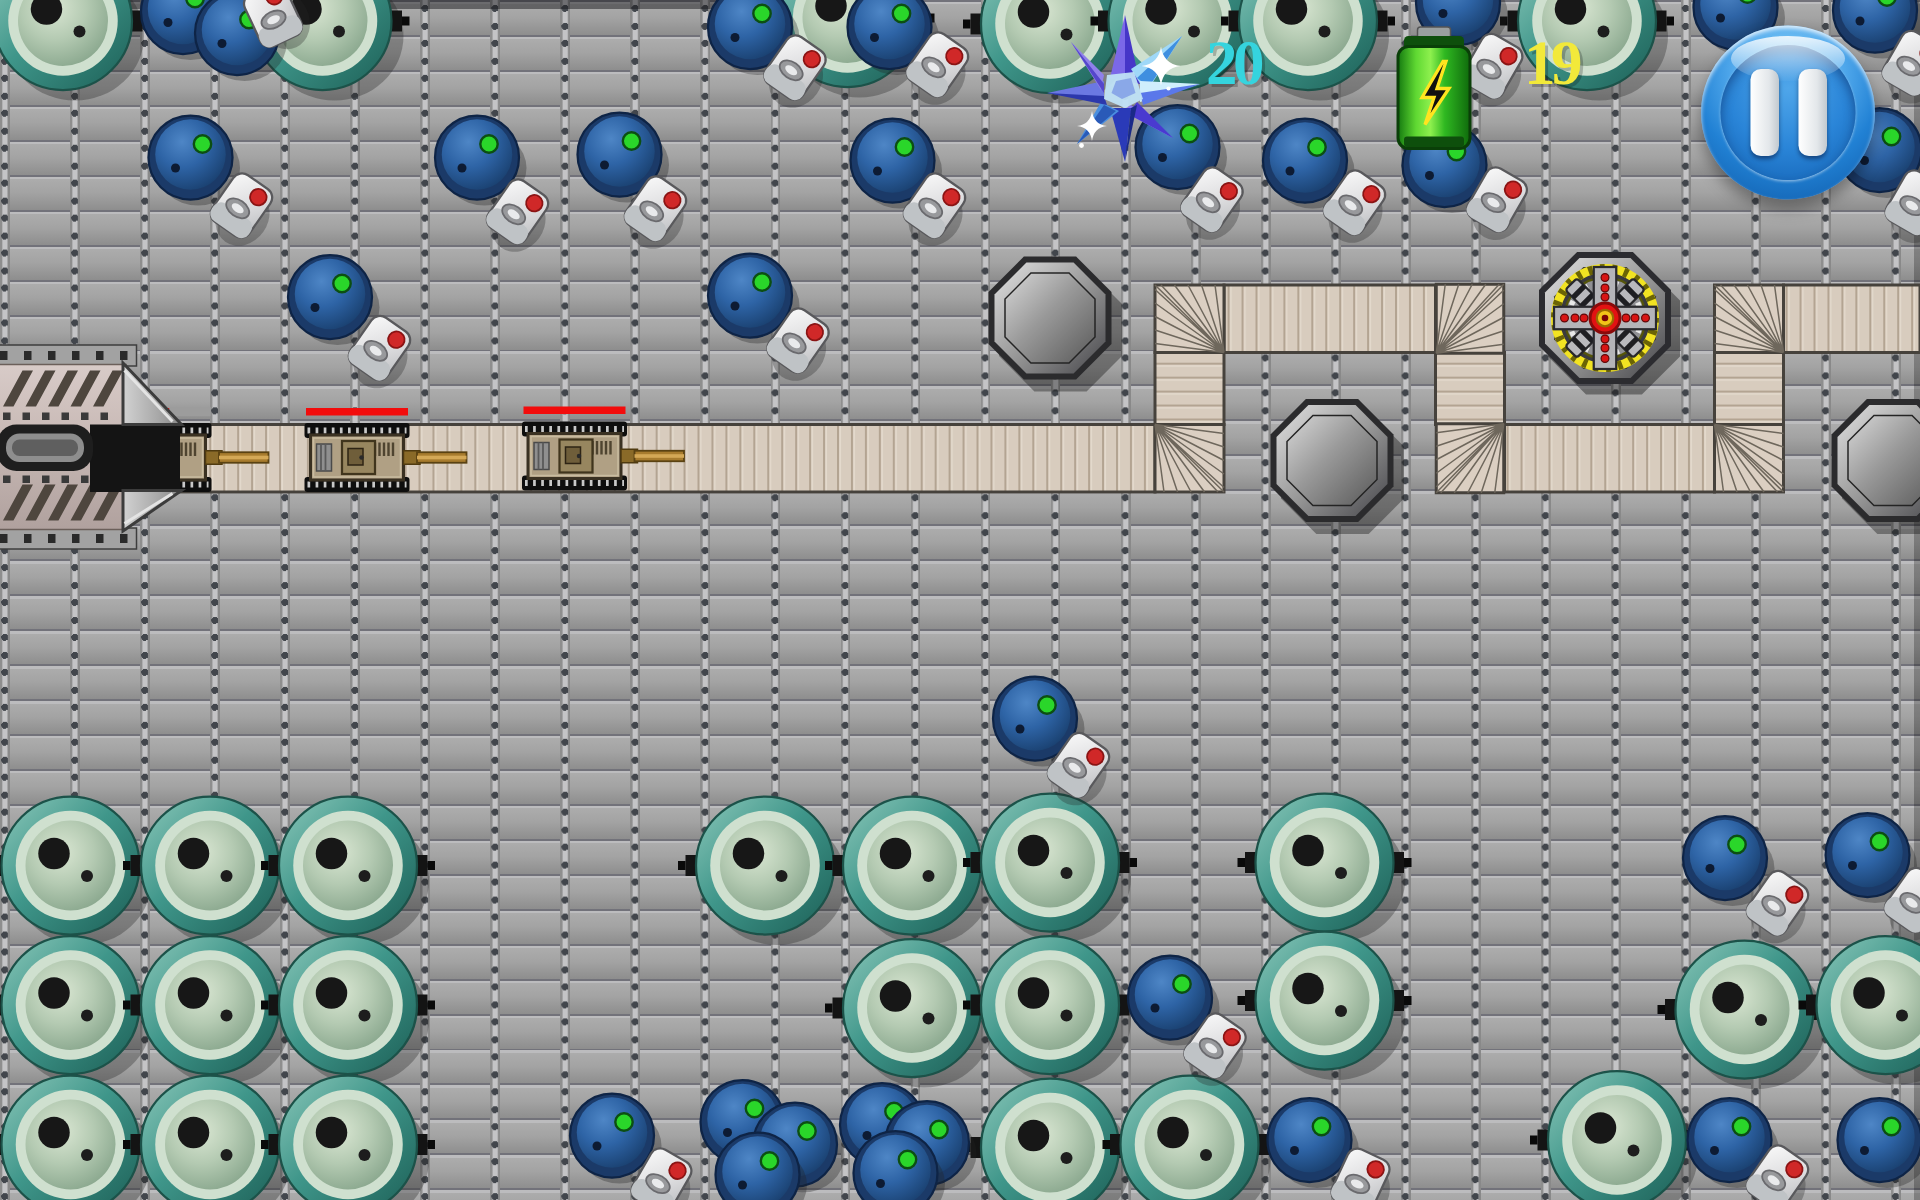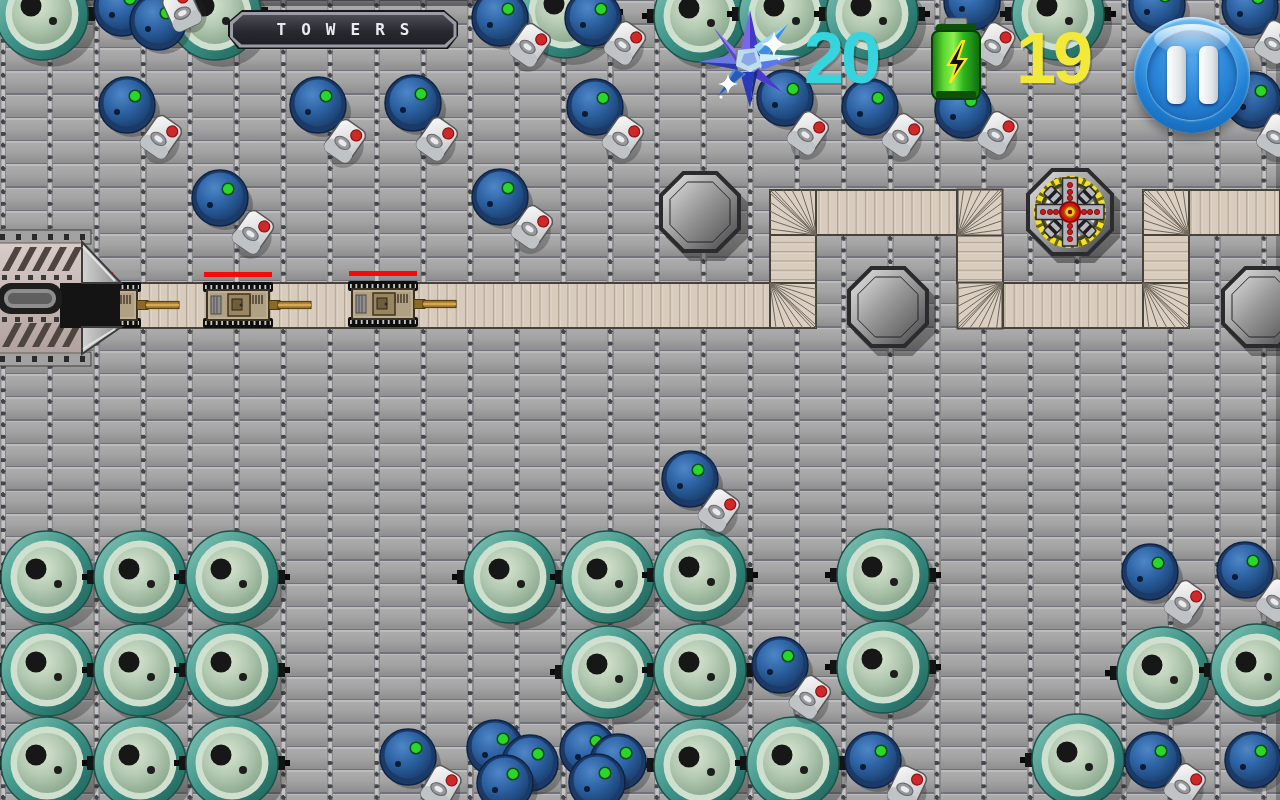--- a/index.html
+++ b/index.html
@@ -17,21 +17,21 @@
   #banner{left:228px;top:10px;width:230px;height:39px;background:#16161a;
     clip-path:polygon(14px 0,216px 0,230px 12px,230px 26px,220px 39px,10px 39px,0 26px,0 12px);padding:0;}
   #banner .frame{position:absolute;inset:1.5px;background:#9b9ba5;
     clip-path:polygon(13px 0,214px 0,227px 11px,227px 25px,217px 36px,10px 36px,0 25px,0 11px);}
   #banner .face{position:absolute;inset:4.5px;background:linear-gradient(180deg,#4c4c55,#28282f 55%,#1e1e24);
     clip-path:polygon(11px 0,210px 0,221px 10px,221px 22px,212px 30px,9px 30px,0 22px,0 10px);
     display:flex;align-items:center;justify-content:center;}
   #banner .face span{color:#ebebef;font-family:"DejaVu Sans Mono",monospace;font-weight:bold;
     font-size:16px;letter-spacing:15px;padding-left:15px;}
   
-  .count{position:absolute;font-family:Liberation Sans, sans-serif;font-weight:bold;font-size:72px;
+  .count{position:absolute;font-family:Liberation Serif, serif;font-weight:bold;font-size:42px;
     line-height:1;letter-spacing:-3px;text-shadow:2px 2px 0 rgba(0,0,0,.22);}
   #count-crystals{left:804px;top:22px;color:#35d4de;}
   #count-energy{left:1016px;top:22px;color:#f2e93a;}
   #star-icon{left:696px;top:8px;width:104px;height:104px;}
   #battery-icon{left:929px;top:17px;width:54px;height:86px;}
   
   #pause{left:1134px;top:17px;width:116px;height:116px;border-radius:50%;cursor:pointer;
     background:radial-gradient(circle at 50% 28%,#9adcf8 0%,#55acee 34%,#2181d4 62%,#0e58a6 100%);
     box-shadow:0 6px 10px rgba(0,0,0,.35), inset 0 2px 3px rgba(255,255,255,.8);}
   #pause .inner{position:absolute;inset:13px;border-radius:50%;
@@ -536,26 +536,20 @@
         </g>
         <g transform="translate(1277 600) rotate(35)">
           <use href="#tpl-canister" xlink:href="#tpl-canister"></use>
         </g>
         <g transform="translate(1185 785) rotate(35)">
           <use href="#tpl-canister" xlink:href="#tpl-canister"></use>
         </g>
       </g>
   </svg>
 
-  <div class="hud" id="banner">
-    <div class="frame"></div>
-    <div class="face">
-        <span>TOWERS</span>
-      </div>
-  </div>
 
   <svg class="hud" id="star-icon" viewBox="-52 -52 104 104">
     <polygon points="-8,-8 2,-50 2,-6" fill="#7b68e8"></polygon>
       <polygon points="2,-50 12,-4 2,-6" fill="#4636c8"></polygon>
     <polygon points="6,-14 40,-36 16,2" fill="#9fd8f8"></polygon>
       <polygon points="10,-8 40,-36 18,-2" fill="#3f8fe0"></polygon>
     <polygon points="12,-6 52,-4 12,8" fill="#cfeefc"></polygon>
       <polygon points="12,2 52,-4 14,10" fill="#5a78ea"></polygon>
     <polygon points="6,10 34,32 0,14" fill="#8a7af2"></polygon>
       <polygon points="10,8 34,32 4,16" fill="#4a3ad0"></polygon>

